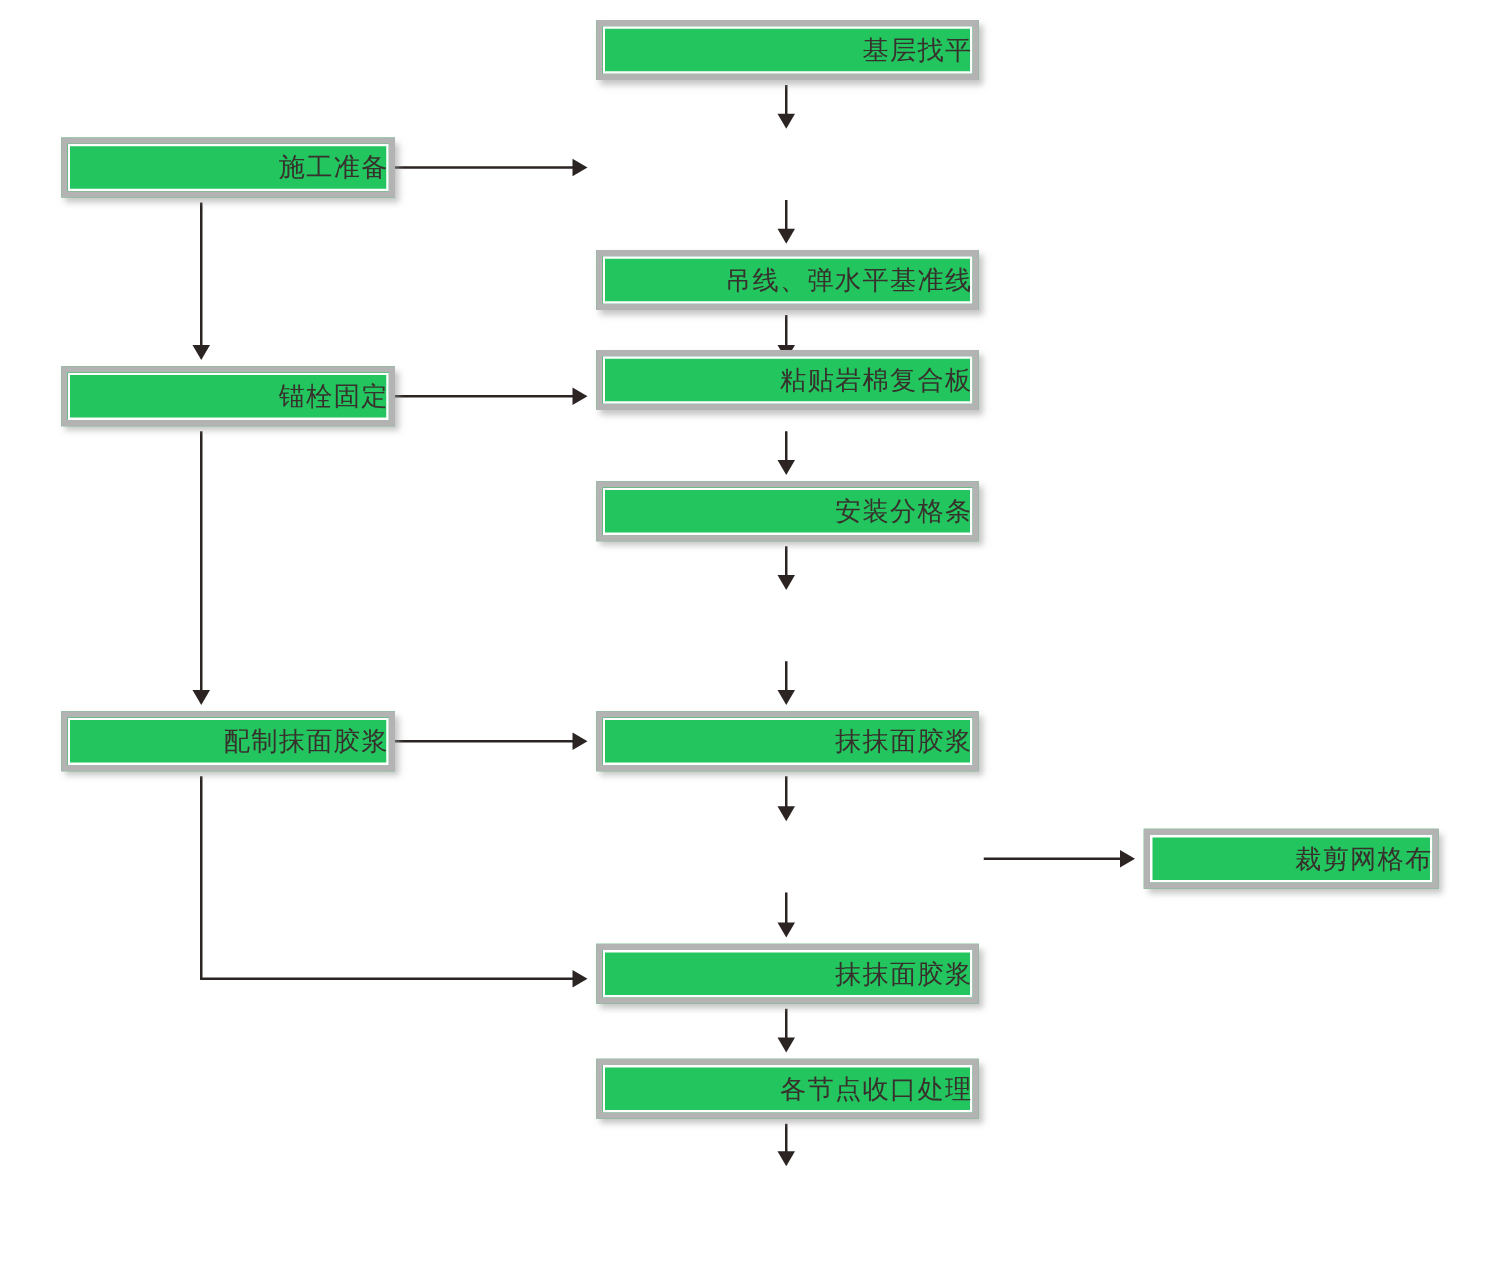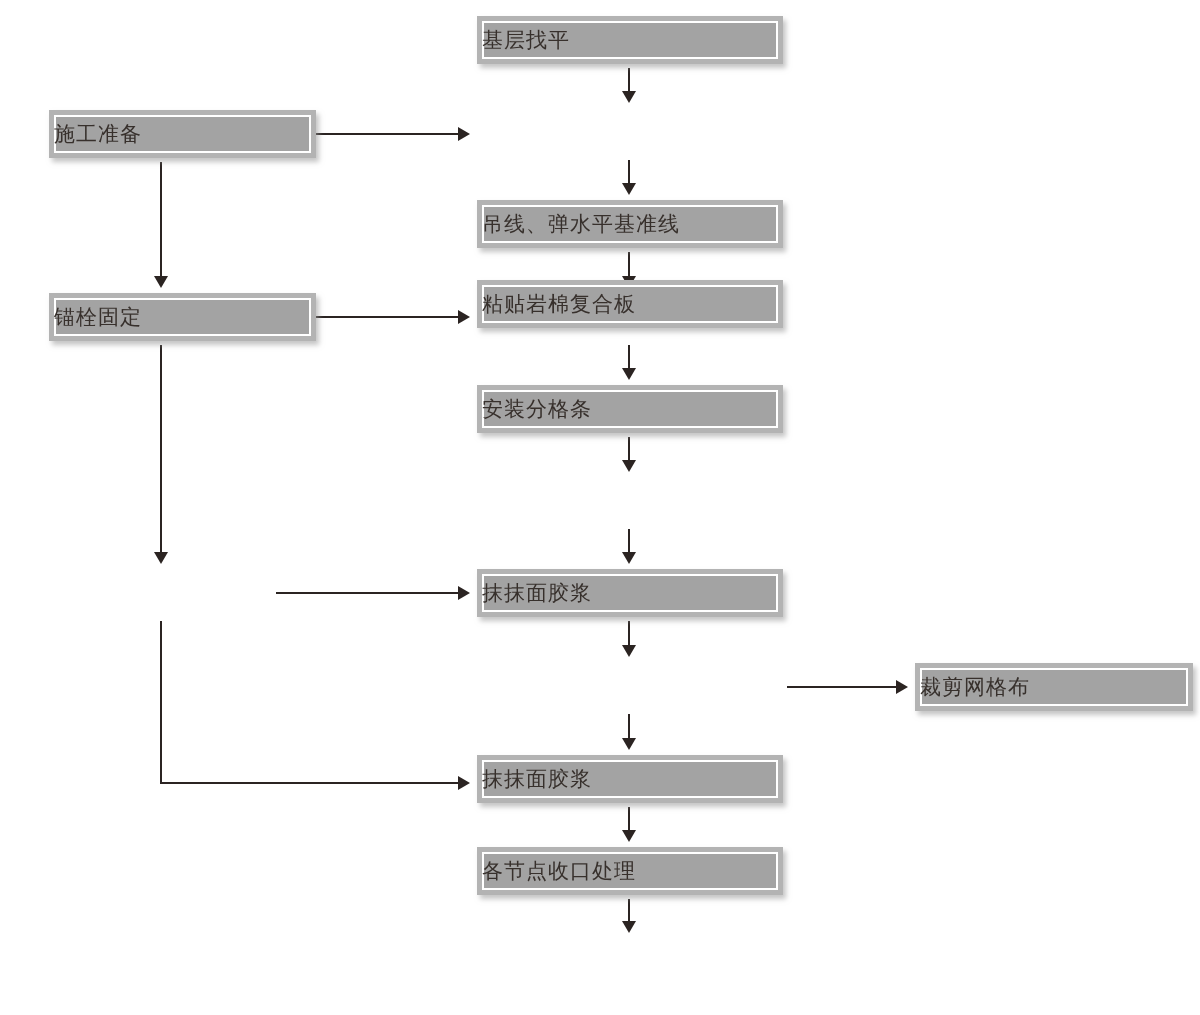--- a/index.html
+++ b/index.html
@@ -9,35 +9,35 @@
     height: 1015px;
     background: #ffffff;
     font-family: "Liberation Sans", "DejaVu Sans", sans-serif;
     overflow: hidden;
   }
   .node {
     position: absolute;
     box-sizing: border-box;
     height: 48px;
     border: 5px solid #b3b3b3;
-    background: #a3a3a3;
+    background: #22c55e;
     box-shadow: inset 0 0 0 2px #ffffff, 3px 4px 5px rgba(150,150,150,0.55);
     display: flex;
     align-items: center;
-    justify-content: flex-start;
+    justify-content: flex-end;
   }
   .node span {
     font-size: 21px;
     color: #37302c;
     letter-spacing: 1px;
     white-space: nowrap;
   }
   .col-left   { left: 49px;  width: 267px; }
   .col-center { left: 477px; width: 306px; }
-  .col-right  { left: 915px; width: 278px; }
+  .col-right  { left: 915px; width: 236px; }
   svg.wires { position: absolute; left: 0; top: 0; }
   .wire { stroke: #2b2422; stroke-width: 2; fill: none; }
   .head { fill: #2b2422; stroke: none; }
 </style>
 </head>
 <body>
 
 <div id="stage">
 
   <svg class="wires" width="1200" height="1015">
@@ -115,20 +115,23 @@
         <polygon class="head" points="896,680 896,694 908,687"></polygon>
     </g>
   </svg>
 
   <div class="node col-left" style="top:110px">
     <span>施工准备</span>
   </div>
   <div class="node col-left" style="top:293px">
     <span>锚栓固定</span>
   </div>
+  <div class="node col-left" style="top:569px">
+    <span>配制抹面胶浆</span>
+  </div>
 
   <div class="node col-center" style="top:16px">
     <span>基层找平</span>
   </div>
   <div class="node col-center" style="top:200px">
     <span>吊线、弹水平基准线</span>
   </div>
   <div class="node col-center" style="top:280px">
     <span>粘贴岩棉复合板</span>
   </div>

